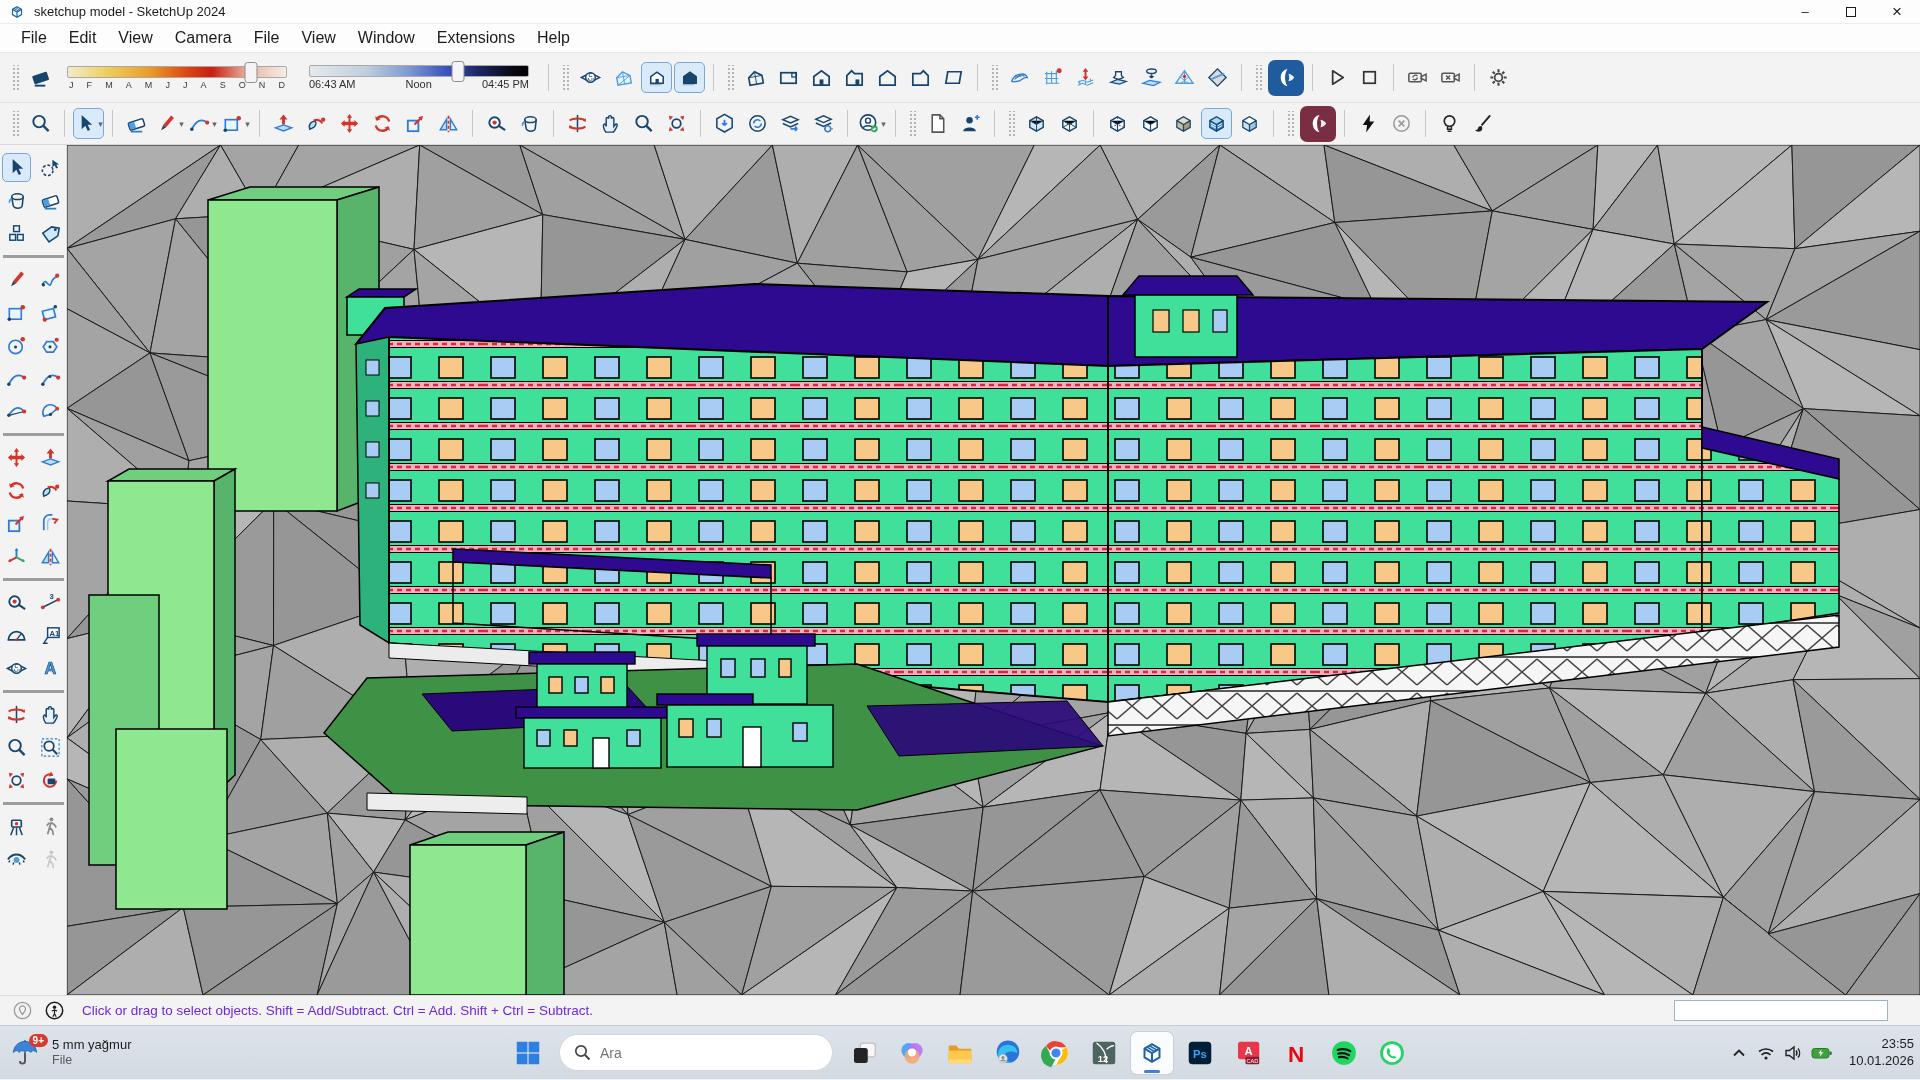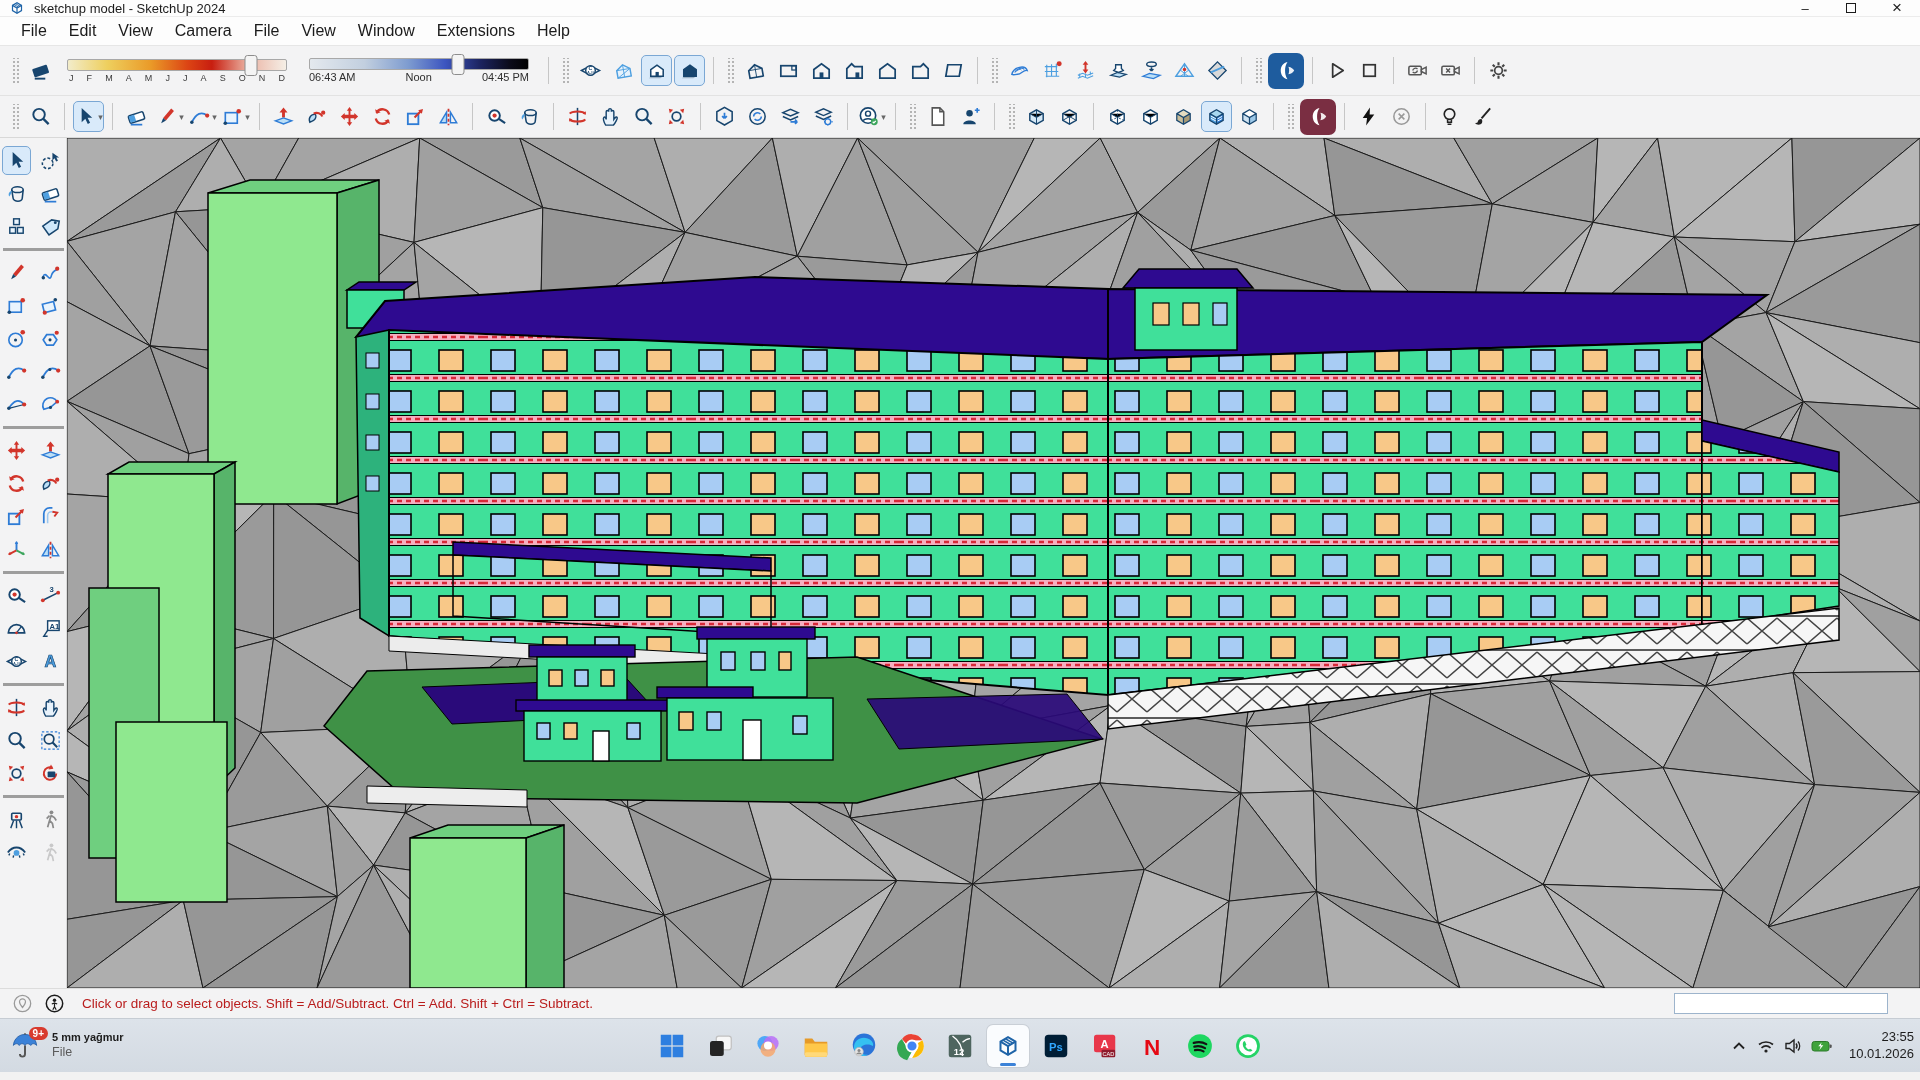--- a/index.html
+++ b/index.html
@@ -1,17 +1,17 @@
 <!DOCTYPE html>
 <html style="--c-wall: #40E09A; --c-gable: #2DB27C; --c-roof: #2E0A90; --c-winblue: #A8CCF4; --c-winorange: #F8C888; --c-rail: #F5AFC0; --c-raildash: #D82838; --c-massing1: #8FE88F; --c-massing2: #6FCF7F; --c-massing3: #57B46A; --c-platform: #3F9146; --c-pond: #2A0A7A;"><head>
 <meta charset="utf-8">
 <style>
   *{margin:0;padding:0;box-sizing:border-box;}
   html,body{width:1920px;height:1080px;overflow:hidden;font-family:"Liberation Sans",sans-serif;background:#f2f2f2;}
-  .titlebar{height:17px;background:#fdfdfd;display:flex;align-items:center;border-bottom:1px solid #ececec;}
+  .titlebar{height:24px;background:#fdfdfd;display:flex;align-items:center;border-bottom:1px solid #ececec;}
   .tb-logo{width:18px;height:18px;margin:0 8px 0 8px;}
   .tb-title{font-size:13px;color:#1b1b1b;}
   .win-ctrls{margin-left:auto;display:flex;height:100%;}
   .win-btn{width:46px;height:100%;display:flex;align-items:center;justify-content:center;font-size:13px;color:#1b1b1b;}
   .maxbox{width:10px;height:10px;border:1.2px solid #1b1b1b;display:inline-block;}
   .menubar{height:29px;background:#fdfdfd;display:flex;align-items:center;padding-left:10px;border-bottom:1px solid #e6e6e6;}
   .menu-item{font-size:16px;color:#1b1b1b;padding:4px 11px;}
   .toolbar{background:#f3f3f4;display:flex;align-items:center;padding-left:6px;}
   .row1{height:50px;border-bottom:1px solid #e2e2e2;}
   .row2{height:42px;border-bottom:1px solid #d8d8d8;}
@@ -32,28 +32,28 @@
   .main{display:flex;height:850px;}
   .lefttool{width:67px;background:#f3f3f4;border-right:1px solid #dadada;display:grid;grid-template-columns:repeat(2,29px);gap:4px 5px;justify-content:center;align-content:start;padding-top:8px;overflow:hidden;}
   .lt-btn{width:29px;height:29px;border-radius:5px;display:flex;align-items:center;justify-content:center;border:1px solid transparent;}
   .lt-btn.active{background:#d9eafa;border:1px solid #7aa7d4;}
   .lt-btn.disabled{opacity:.4;}
   .lt-sep{grid-column:1/-1;height:3px;background:#9d9d9d;margin:3px 1px;}
   .viewport{flex:1;position:relative;background:#a8a8a8;}
   .viewport svg{display:block;}
   .statusbar{height:30px;background:#f3f3f4;border-top:1px solid #dcdcdc;display:flex;align-items:center;}
   .sb-ic{width:19px;height:19px;margin-left:13px;}
-  .sb-hint{font-size:13.5px;color:#b91c1c;margin-left:18px;}
+  .sb-hint{font-size:13.5px;color:#6d28d9;margin-left:18px;}
   .sb-meas{margin-left:auto;margin-right:32px;width:214px;height:21px;border:1px solid #9db4cc;background:#fff;font-size:12px;padding:0 5px;}
   .taskbar{height:54px;background:linear-gradient(#dde3ea,#d3dae2);border-top:1px solid #c6ccd3;position:relative;display:flex;align-items:center;}
   .tk-weather{display:flex;align-items:center;margin-left:10px;}
   .wx-ic{position:relative;width:30px;height:30px;}
   .wx-badge{position:absolute;top:-4px;right:-8px;background:#d83b2e;color:#fff;font-size:10px;font-weight:bold;border-radius:9px;padding:1px 4px;}
   .wx-txt{margin-left:12px;line-height:1.25;}
-  .wx-l1{font-size:11px;color:#1d1d1d;font-weight:bold;}
+  .wx-l1{font-size:13px;color:#1d1d1d;}
   .wx-l2{font-size:12.5px;color:#5a5a5a;}
   .tk-center{position:absolute;left:50%;top:0;height:100%;transform:translateX(-50%);display:flex;align-items:center;gap:6px;}
   .tk-app{width:42px;height:42px;border-radius:6px;display:flex;align-items:center;justify-content:center;position:relative;flex:none;}
   .tk-app.active{background:#fafcfe;box-shadow:0 0 0 1px #c9cfd6;}
   .tk-app.active::after{content:"";position:absolute;bottom:1px;left:13px;width:16px;height:3px;border-radius:2px;background:#3b82d8;}
   .tk-ic{width:30px;height:30px;display:block;}
   .tk-search{display:flex;align-items:center;background:#fff;border:1px solid #d2d6dc;border-radius:19px;height:37px;width:274px;padding-left:14px;margin:0 4px;}
   .srch-ic{width:17px;height:17px;}
   .srch-in{border:none;outline:none;font-size:14px;color:#444;margin-left:9px;width:200px;background:transparent;font-family:"Liberation Sans",sans-serif;}
   .tk-tray{margin-left:auto;display:flex;align-items:center;gap:7px;padding-right:6px;}
@@ -1566,20 +1566,27 @@
       <div class="wx-l1">5 mm yağmur</div>
       <div class="wx-l2">File</div>
     </span>
   </div>
   <div class="tk-center">
     <span class="tk-app">
         <svg class="tk-ic" viewBox="0 0 24 24">
           <use href="#sym-app-win"></use>
         </svg>
       </span>
+    <div class="tk-search">
+      <svg class="srch-ic" viewBox="0 0 17 17">
+          <circle cx="7" cy="7" r="5.2" fill="none" stroke="#444" stroke-width="1.7"></circle>
+          <path d="M11 11l4.5 4.5" stroke="#444" stroke-width="1.9"></path>
+        </svg>
+      <input class="srch-in" placeholder="Ara" style="">
+    </div>
     <span style="display:flex;align-items:center;gap:6px;">
         <span class="tk-app">
           <svg class="tk-ic" viewBox="0 0 24 24">
             <use href="#sym-app-tv"></use>
           </svg>
         </span>
         <span class="tk-app">
           <svg class="tk-ic" viewBox="0 0 24 24">
             <use href="#sym-app-copilot"></use>
           </svg>

